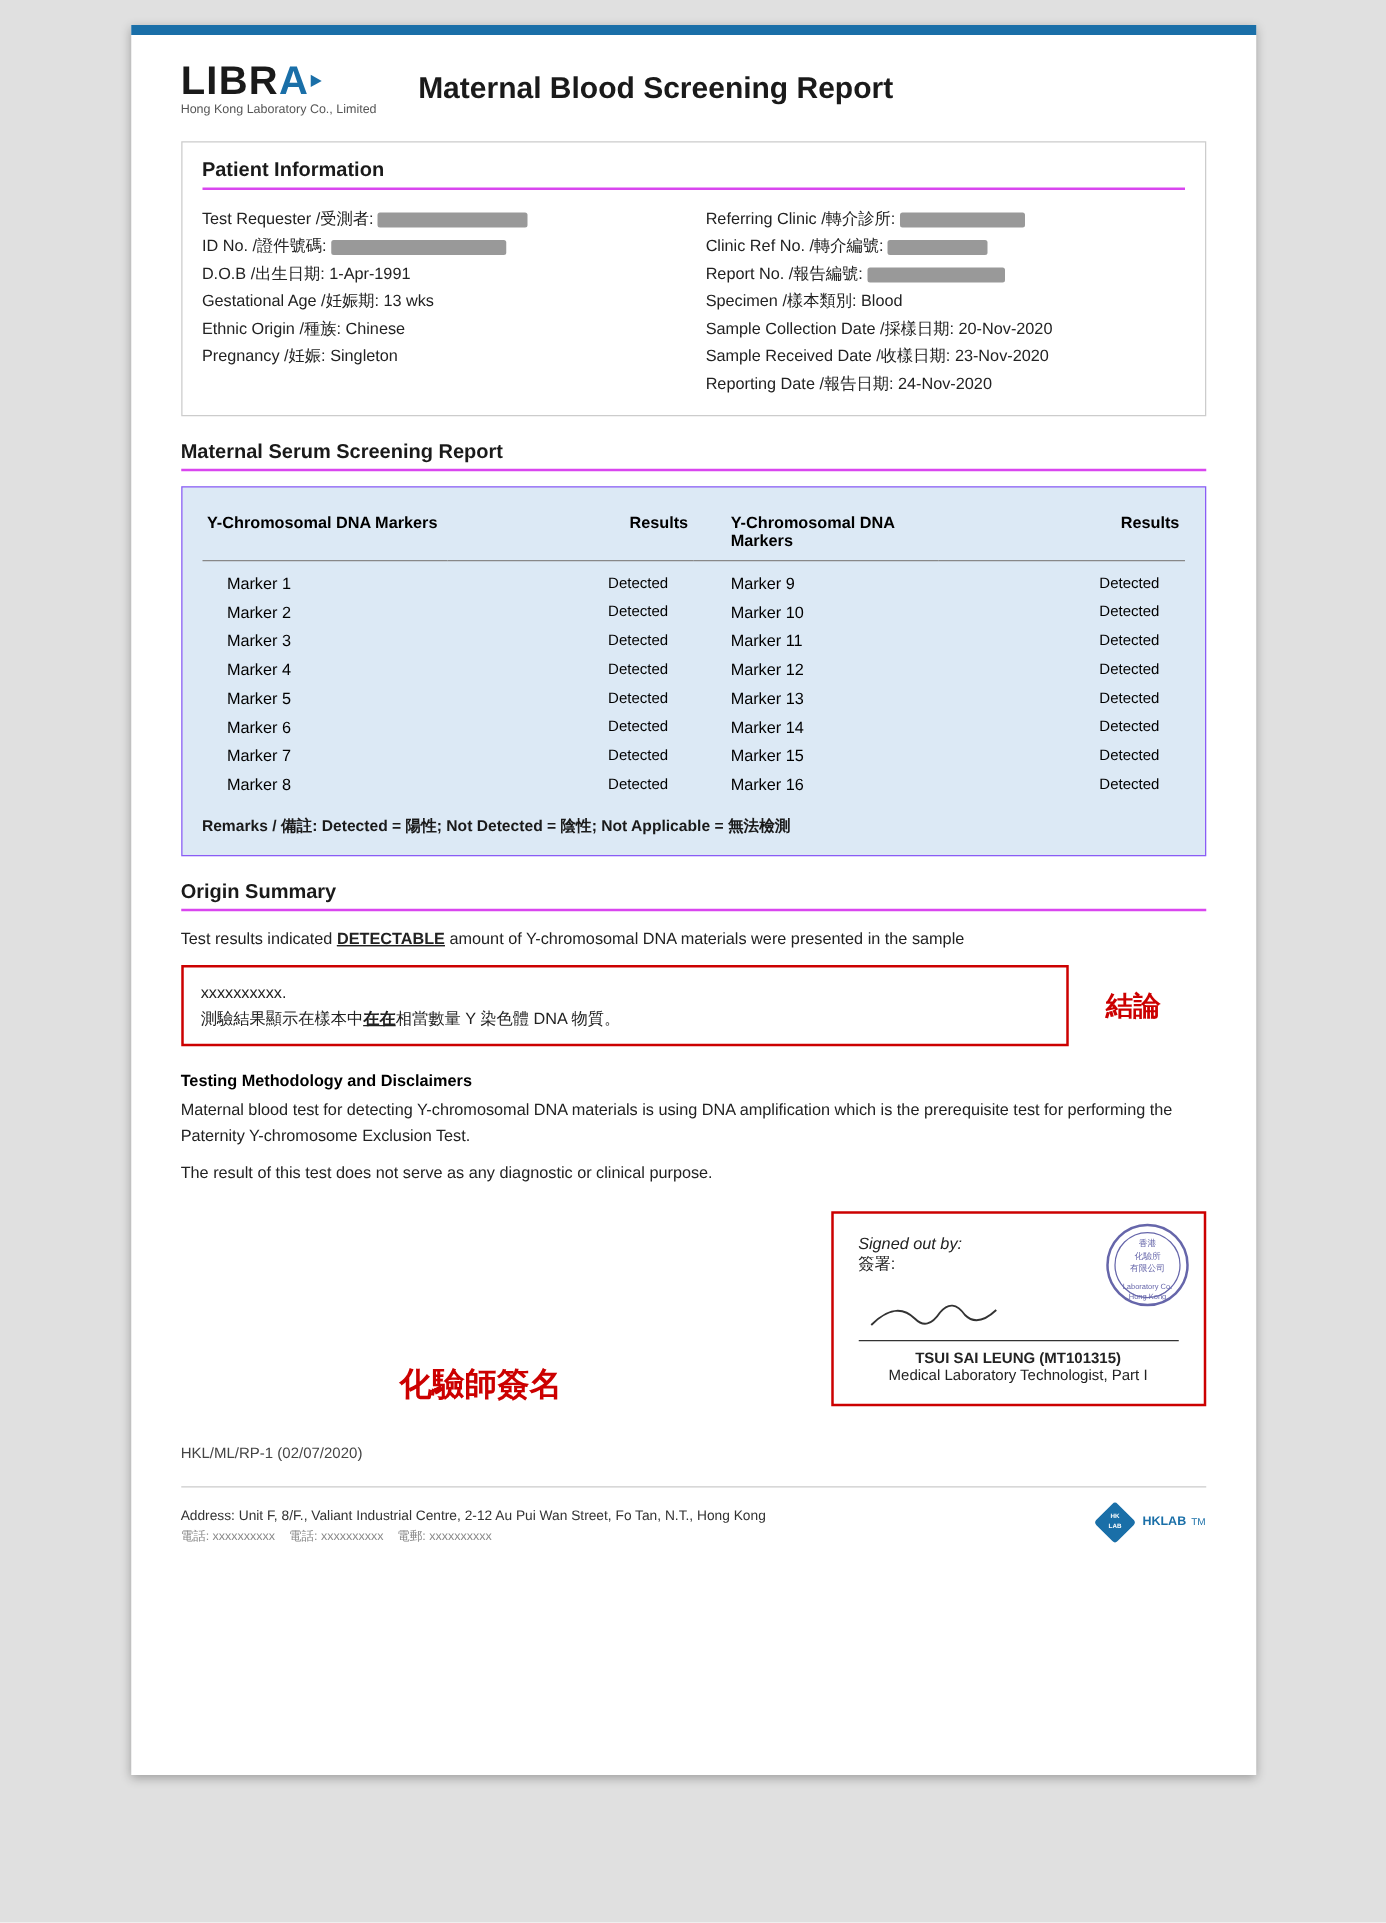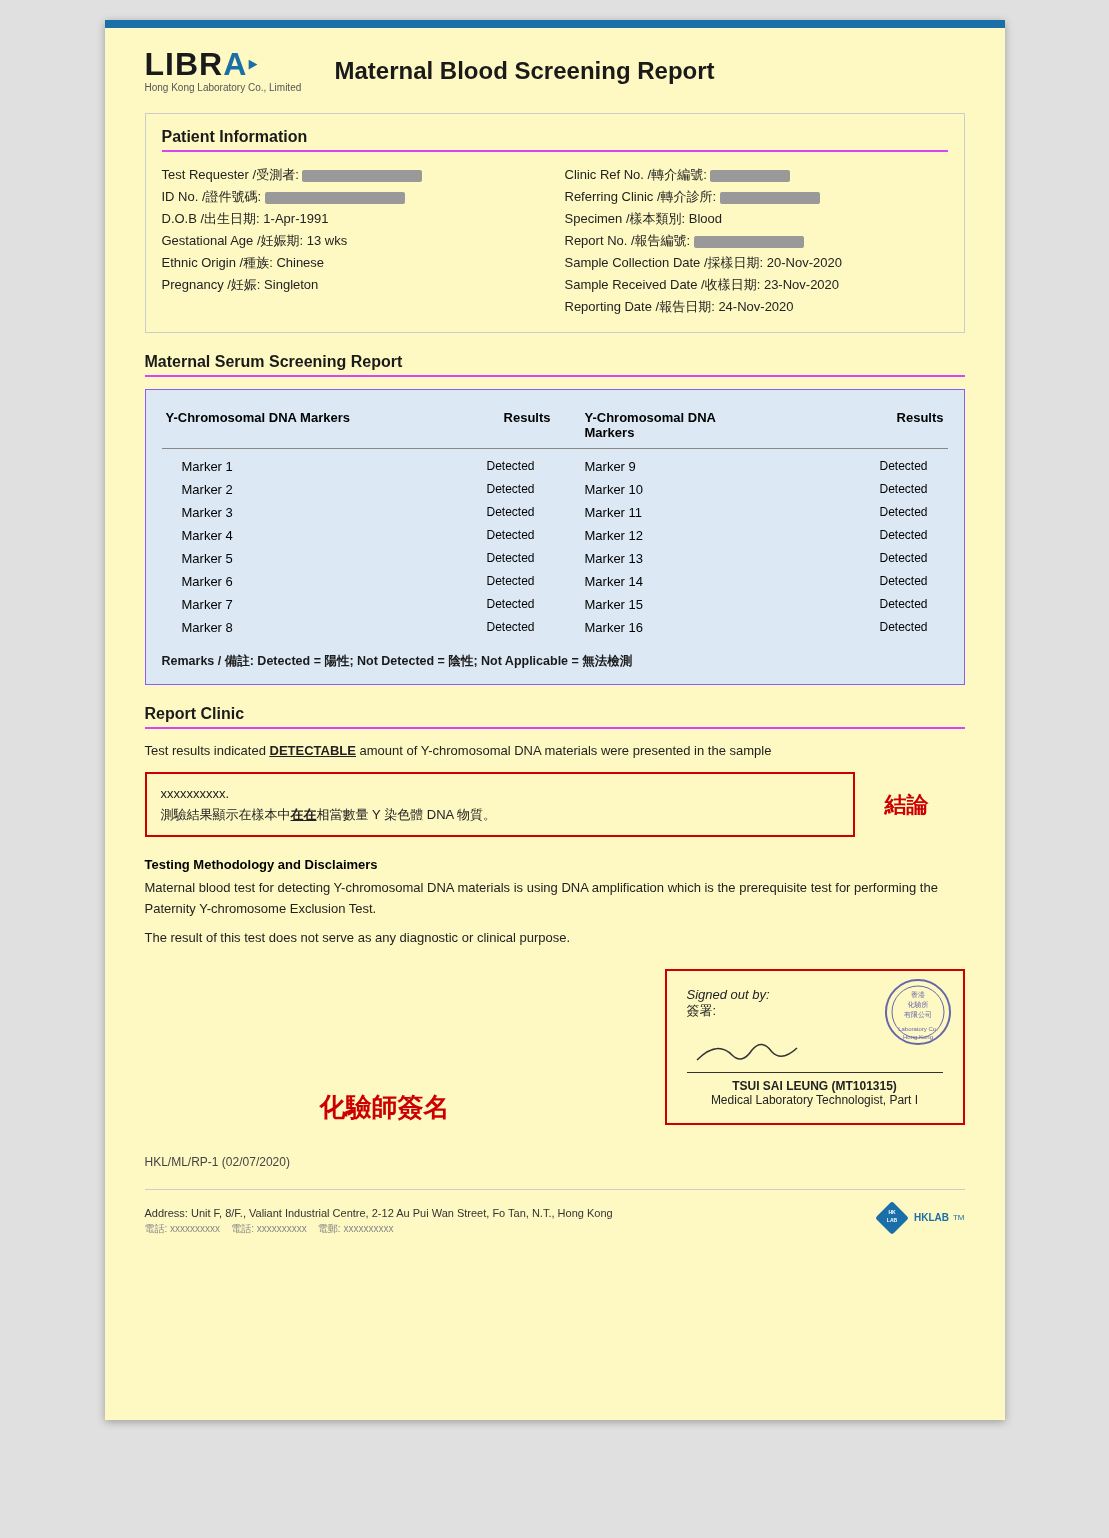--- a/index.html
+++ b/index.html
@@ -5,21 +5,21 @@
     * { margin: 0; padding: 0; box-sizing: border-box; }
     body {
       background: #e0e0e0;
       font-family: Arial, sans-serif;
       font-size: 13px;
       display: flex;
       justify-content: center;
       padding: 20px;
     }
     .page {
-      background: #fef9c3;
+      background: #ffffff;
       width: 900px;
       min-height: 1400px;
       padding: 30px 40px;
       box-shadow: 0 2px 8px rgba(0,0,0,0.3);
       position: relative;
     }
     
     .top-bar {
       height: 8px;
       background: #1a6fa8;
@@ -284,30 +284,30 @@
         </div>
         <div class="info-row">
           <span>Ethnic Origin /種族: </span><span>Chinese</span>
         </div>
         <div class="info-row">
           <span>Pregnancy /妊娠: </span><span>Singleton</span>
         </div>
       </div>
       <div>
         <div class="info-row">
+          <span>Referring Clinic /轉介診所: </span><span class="redacted" style="width:100px;"></span>
+        </div>
+        <div class="info-row">
           <span>Clinic Ref No. /轉介編號: </span><span class="redacted" style="width:80px;"></span>
         </div>
         <div class="info-row">
-          <span>Referring Clinic /轉介診所: </span><span class="redacted" style="width:100px;"></span>
+          <span>Report No. /報告編號: </span><span class="redacted" style="width:110px;"></span>
         </div>
         <div class="info-row">
           <span>Specimen /樣本類別: </span><span>Blood</span>
-        </div>
-        <div class="info-row">
-          <span>Report No. /報告編號: </span><span class="redacted" style="width:110px;"></span>
         </div>
         <div class="info-row">
           <span>Sample Collection Date /採樣日期: </span><span>20-Nov-2020</span>
         </div>
         <div class="info-row">
           <span>Sample Received Date /收樣日期: </span><span>23-Nov-2020</span>
         </div>
         <div class="info-row">
           <span>Reporting Date /報告日期: </span><span>24-Nov-2020</span>
         </div>
@@ -399,21 +399,21 @@
               <div class="m-name" style="padding-left:30px;">Marker 16</div>
               <div class="m-result">Detected</div>
             </div>
           </div>
       </div>
       <div class="remarks-row">Remarks / 備註: Detected = 陽性; Not Detected = 陰性; Not Applicable = 無法檢測</div>
     </div>
   </div>
 
   <div class="summary-section">
-    <div class="section-heading">Report Clinic</div>
+    <div class="section-heading">Origin Summary</div>
     <div class="summary-text">
       <span>Test results indicated </span><strong><u>DETECTABLE</u></strong><span> amount of Y-chromosomal DNA materials were presented in the sample</span>
     </div>
     <div class="summary-box-row">
       <div class="summary-submitted-box">
         <div>xxxxxxxxxx.</div>
         <div>測驗結果顯示在樣本中<strong><u>在在</u></strong>相當數量 Y 染色體 DNA 物質。</div>
       </div>
       <div class="conclusion-label">結論</div>
     </div>

